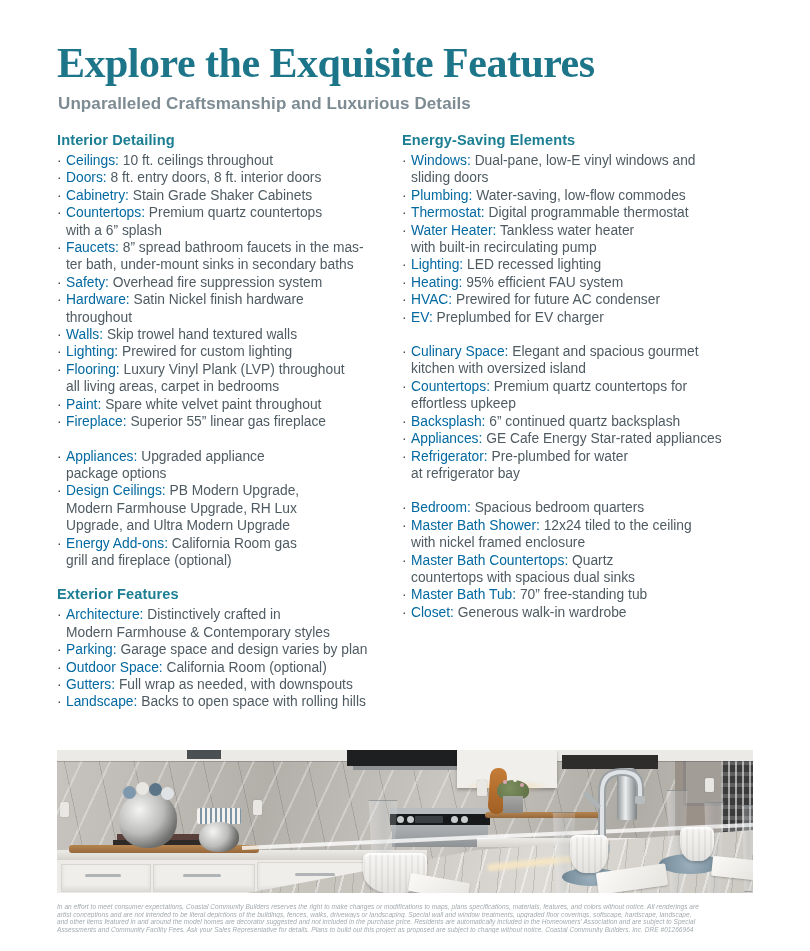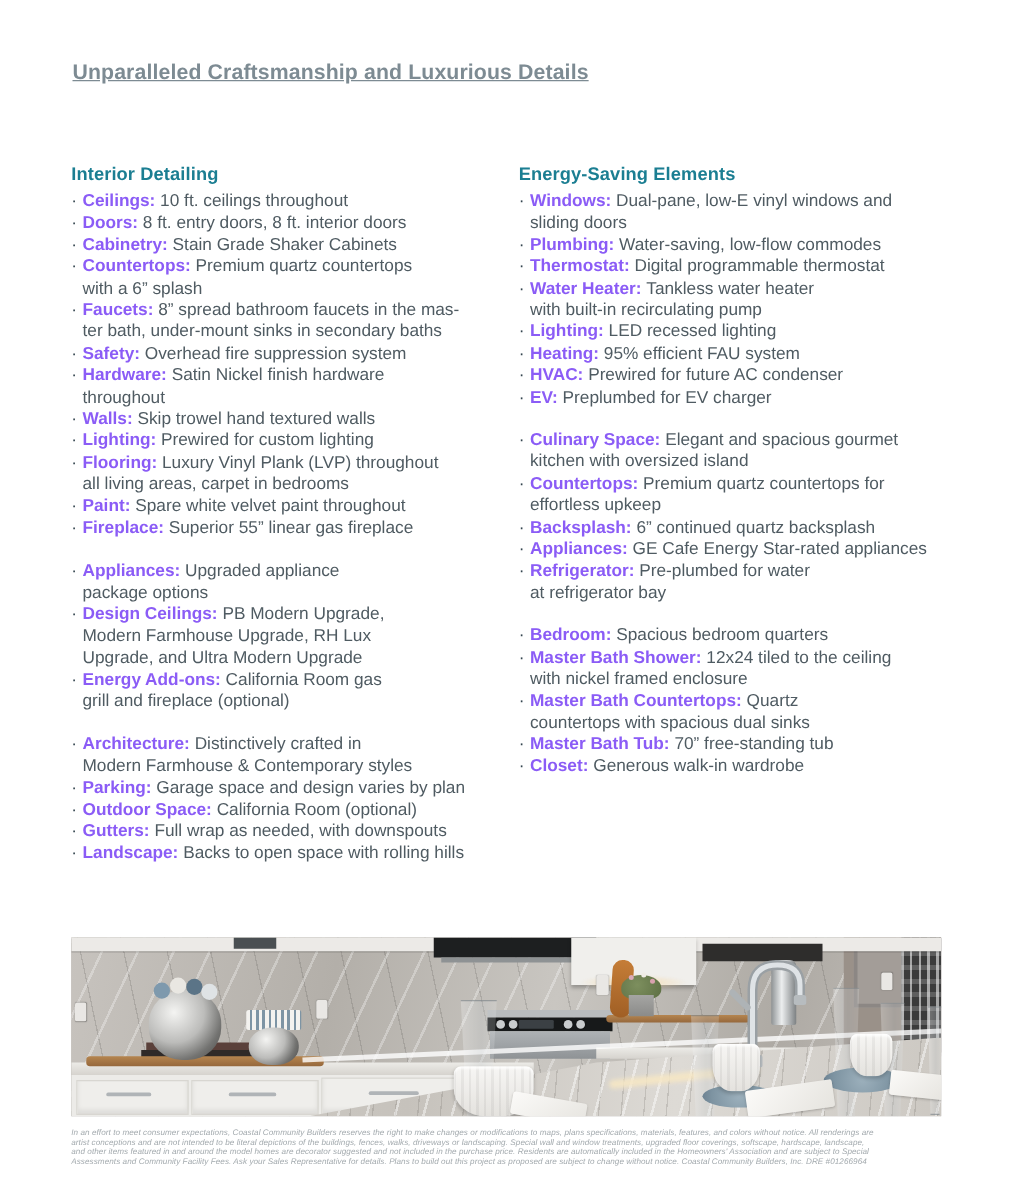--- a/index.html
+++ b/index.html
@@ -9,37 +9,37 @@
   }
   .ab{position:absolute;}
 
   
   .hdr{position:absolute;left:57px;top:40px;width:700px;}
   .hdr h1{
     margin:0;font-family:"Liberation Serif",serif;font-weight:700;
     font-size:42px;line-height:46px;color:#1d7589;letter-spacing:-.5px;
   }
   .hdr .sub{
-    margin:8px 0 0 1px;font-size:17px;font-weight:700;color:#7d8b93;letter-spacing:.1px;text-decoration:underline;
+    margin:8px 0 0 1px;font-size:17px;font-weight:700;color:#7d8b93;letter-spacing:.1px;
   }
 
   
   .col{position:absolute;top:132px;}
   .col.left{left:57px;width:356px;}
-  .col.right{left:415px;width:340px;}
+  .col.right{left:402px;width:340px;}
   .feature-section{margin-bottom:17px;}
   .feature-section h2{
     margin:0 0 4px 0;font-size:14.6px;font-weight:700;color:#1b7e92;letter-spacing:.1px;
   }
   .item{
     position:relative;padding-left:9px;
     font-size:13.8px;line-height:17.4px;color:#4f5b62;
   }
   .item .bullet{position:absolute;left:0;top:0;color:#33444e;}
-  .item .label{font-weight:700;color:#8b5cf6;text-align:center;}
+  .item .label{font-weight:400;color:#0369a1;text-align:center;}
   .item .text{white-space:pre-line;}
 
   
   .photo{
     position:absolute;left:57px;top:750px;width:696px;height:143px;
     overflow:hidden;background:#bcb8b2;
   }
   .marble-bs{
     inset:0;
     background:
@@ -126,20 +126,21 @@
     font-size:6.5px;line-height:7.6px;font-style:italic;color:#a3aaae;
     white-space:nowrap;overflow:hidden;letter-spacing:.05px;
   }
 </style>
 </head>
 <body>
 
 <div class="page">
 
   <header class="hdr">
+    <h1>Explore the Exquisite Features</h1>
     <p class="sub">Unparalleled Craftsmanship and Luxurious Details</p>
   </header>
 
   <main>
     <div class="col left">
         <section class="feature-section">
           <h2>Interior Detailing</h2>
           <div class="item"><span class="bullet">·</span><span class="label">Ceilings: </span><span class="text">10 ft. ceilings throughout</span></div>
           <div class="item"><span class="bullet">·</span><span class="label">Doors: </span><span class="text">8 ft. entry doors, 8 ft. interior doors</span></div>
           <div class="item"><span class="bullet">·</span><span class="label">Cabinetry: </span><span class="text">Stain Grade Shaker Cabinets</span></div>
@@ -160,20 +161,21 @@
         <section class="feature-section">
           <div class="item"><span class="bullet">·</span><span class="label">Appliances: </span><span class="text">Upgraded appliance
 package options</span></div>
           <div class="item"><span class="bullet">·</span><span class="label">Design Ceilings: </span><span class="text">PB Modern Upgrade,
 Modern Farmhouse Upgrade, RH Lux
 Upgrade, and Ultra Modern Upgrade</span></div>
           <div class="item"><span class="bullet">·</span><span class="label">Energy Add-ons: </span><span class="text">California Room gas
 grill and fireplace (optional)</span></div>
         </section>
         <section class="feature-section">
+          <h2>Exterior Features</h2>
           <div class="item"><span class="bullet">·</span><span class="label">Architecture: </span><span class="text">Distinctively crafted in
 Modern Farmhouse &amp; Contemporary styles</span></div>
           <div class="item"><span class="bullet">·</span><span class="label">Parking: </span><span class="text">Garage space and design varies by plan</span></div>
           <div class="item"><span class="bullet">·</span><span class="label">Outdoor Space: </span><span class="text">California Room (optional)</span></div>
           <div class="item"><span class="bullet">·</span><span class="label">Gutters: </span><span class="text">Full wrap as needed, with downspouts</span></div>
           <div class="item"><span class="bullet">·</span><span class="label">Landscape: </span><span class="text">Backs to open space with rolling hills</span></div>
         </section>
       </div>
     <div class="col right">
         <section class="feature-section">

